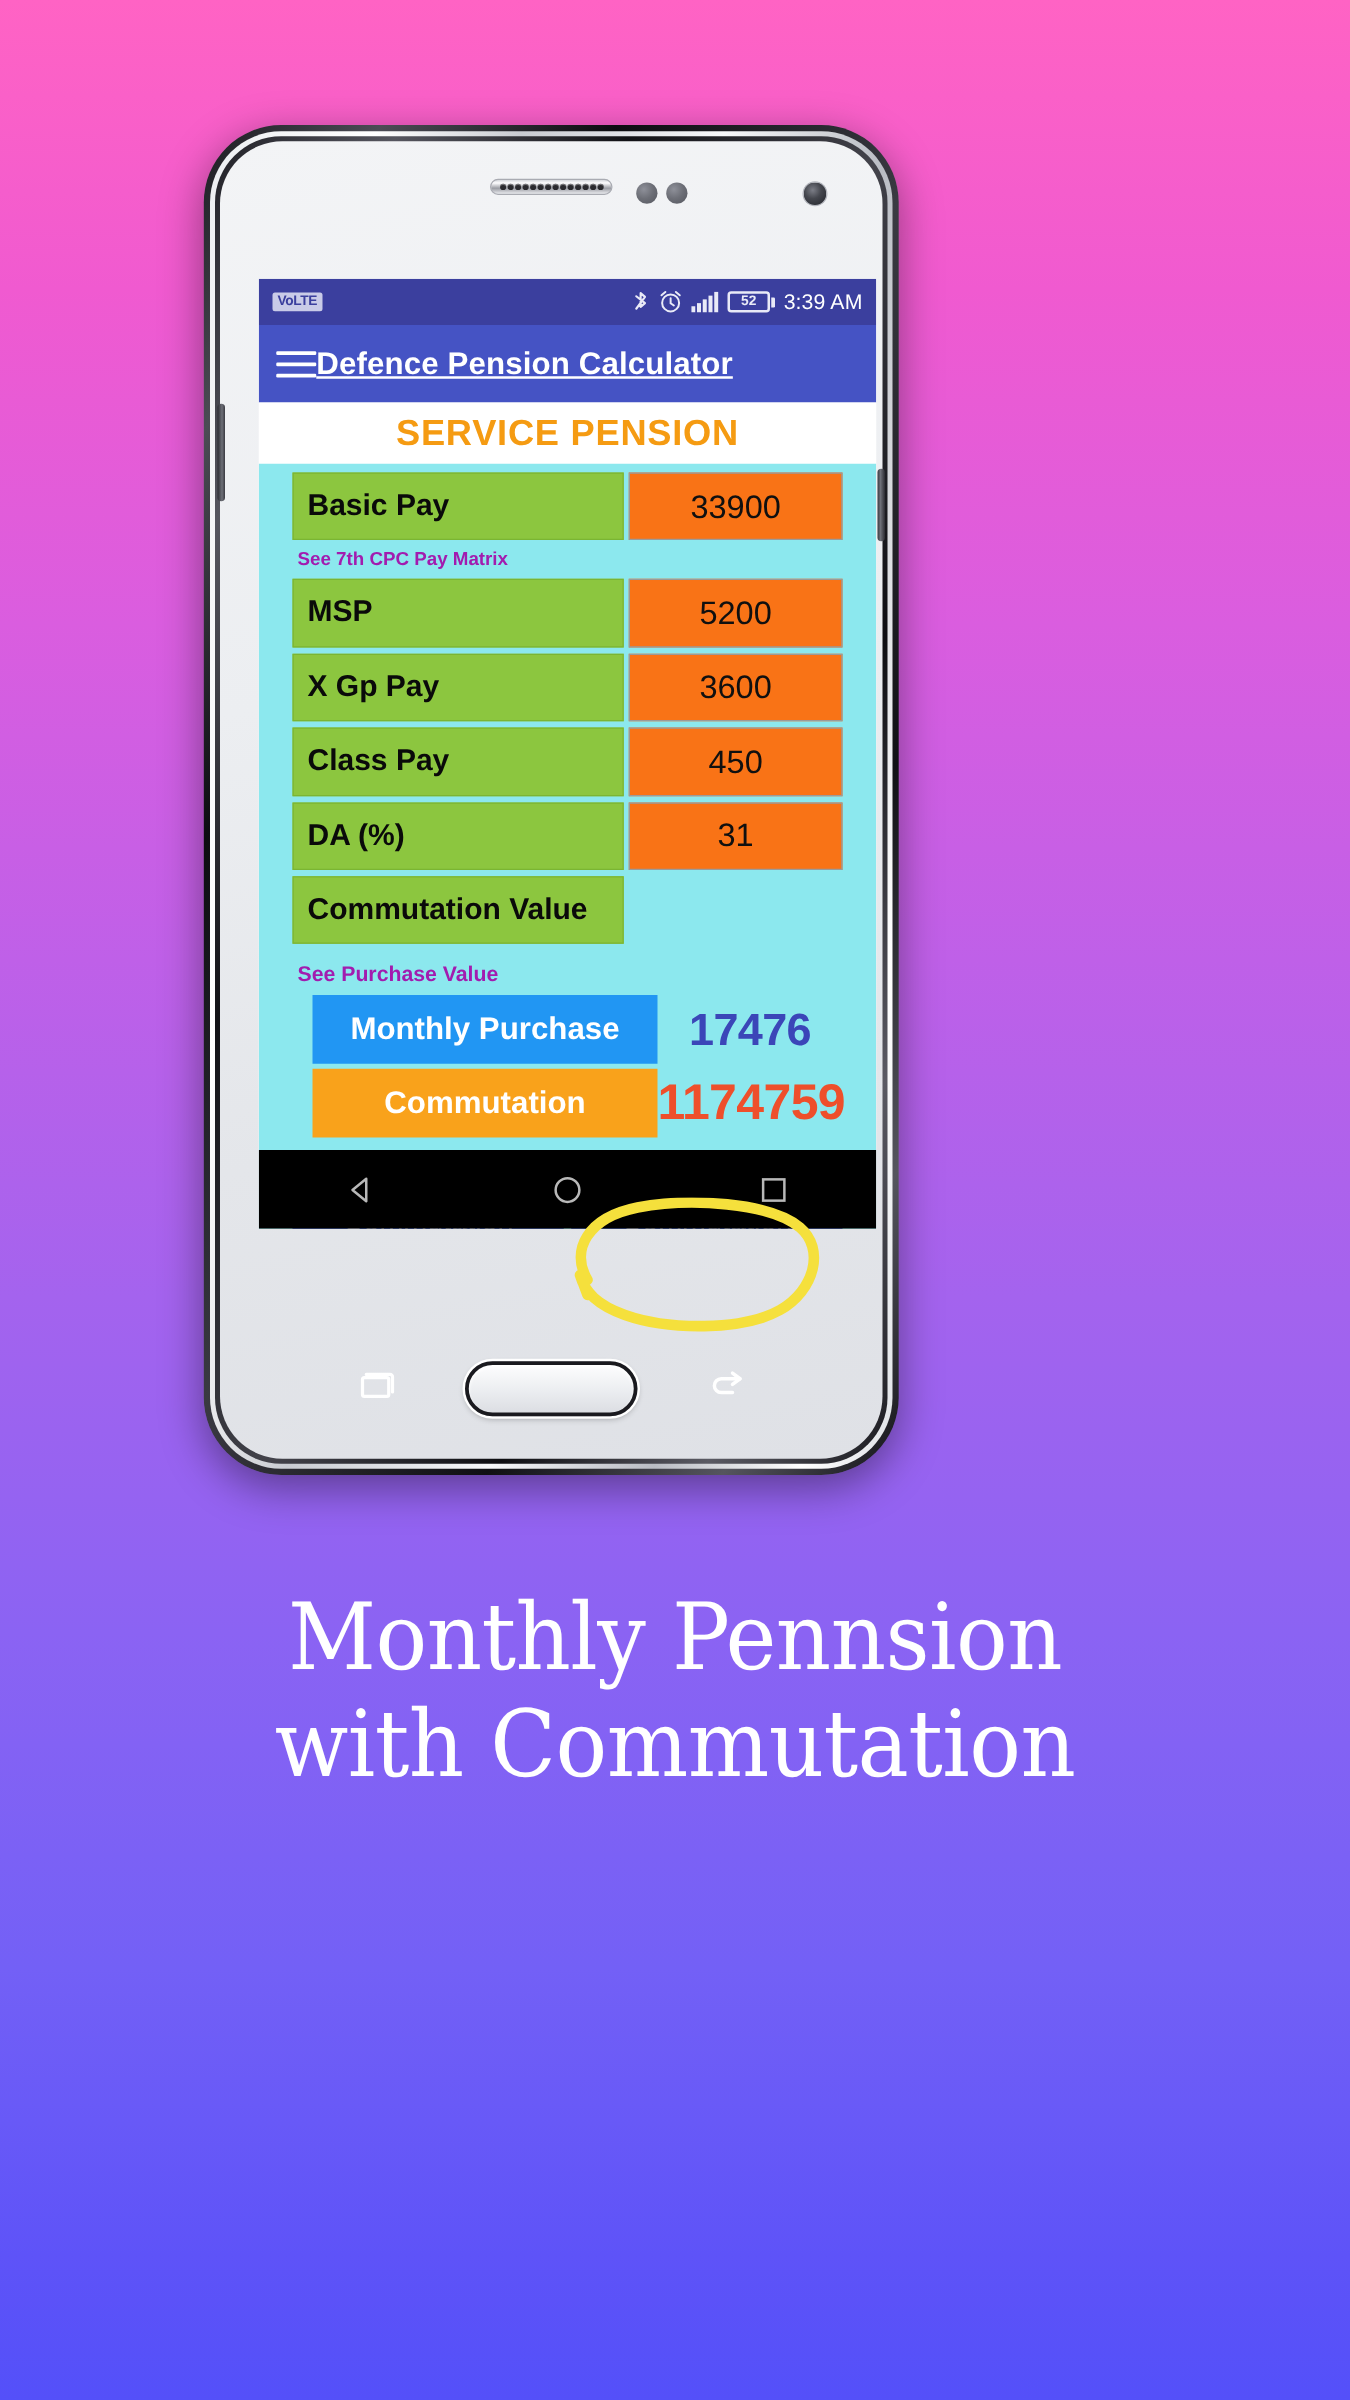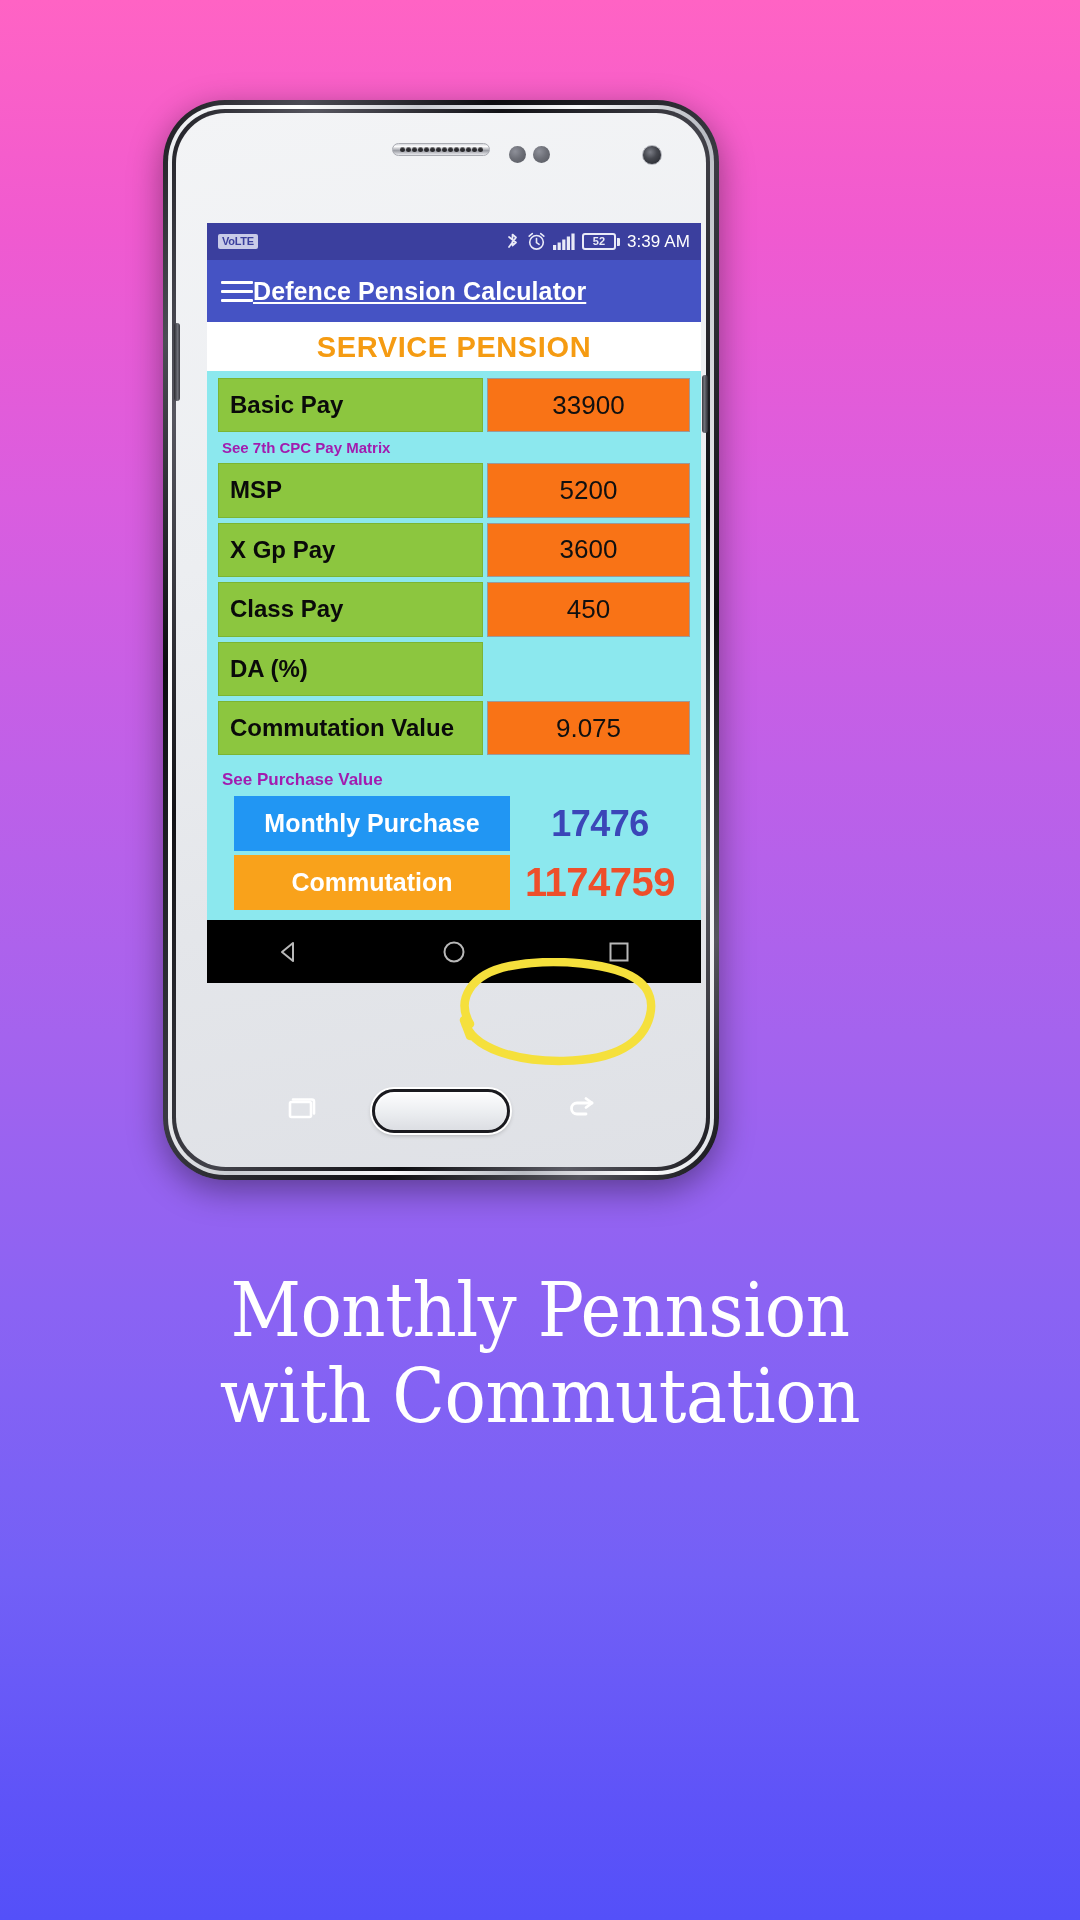--- a/index.html
+++ b/index.html
@@ -130,21 +130,21 @@
   .page-heading {
     background:#ffffff; text-align:center;
     padding:9px 0 7px;
     color:#f59b12; font-size:29px; font-weight:bold;
     letter-spacing:0.6px;
   }
 
   
   .form-area {
     background:#8ce8ee;
-    padding:7px 11px 10px;
+    padding:7px 27px 10px;
   }
   .field-row {
     display:flex; gap:4px; margin-bottom:5px;
   }
   .field-label {
     flex:0 0 265px;
     background:#8cc63f;
     border:1px solid #7bb533;
     padding:13px 11px;
     font-size:24px; font-weight:bold; color:#0a0a0a;
@@ -334,25 +334,25 @@
           <div class="field-value">3600</div>
         </div>
 
         <div class="field-row">
           <div class="field-label">Class Pay</div>
           <div class="field-value">450</div>
         </div>
 
         <div class="field-row">
           <div class="field-label">DA (%)</div>
+          <div class="field-value">31</div>
         </div>
 
         <div class="field-row">
           <div class="field-label">Commutation Value</div>
-          <div class="field-value">9.075</div>
         </div>
 
         <div class="hint-link purchase">See Purchase Value</div>
 
         <div class="result-row">
           <div class="result-chip pension">Monthly Purchase</div>
           <div class="result-num pension">17476</div>
         </div>
         <div class="result-row">
           <div class="result-chip commutation">Commutation</div>

